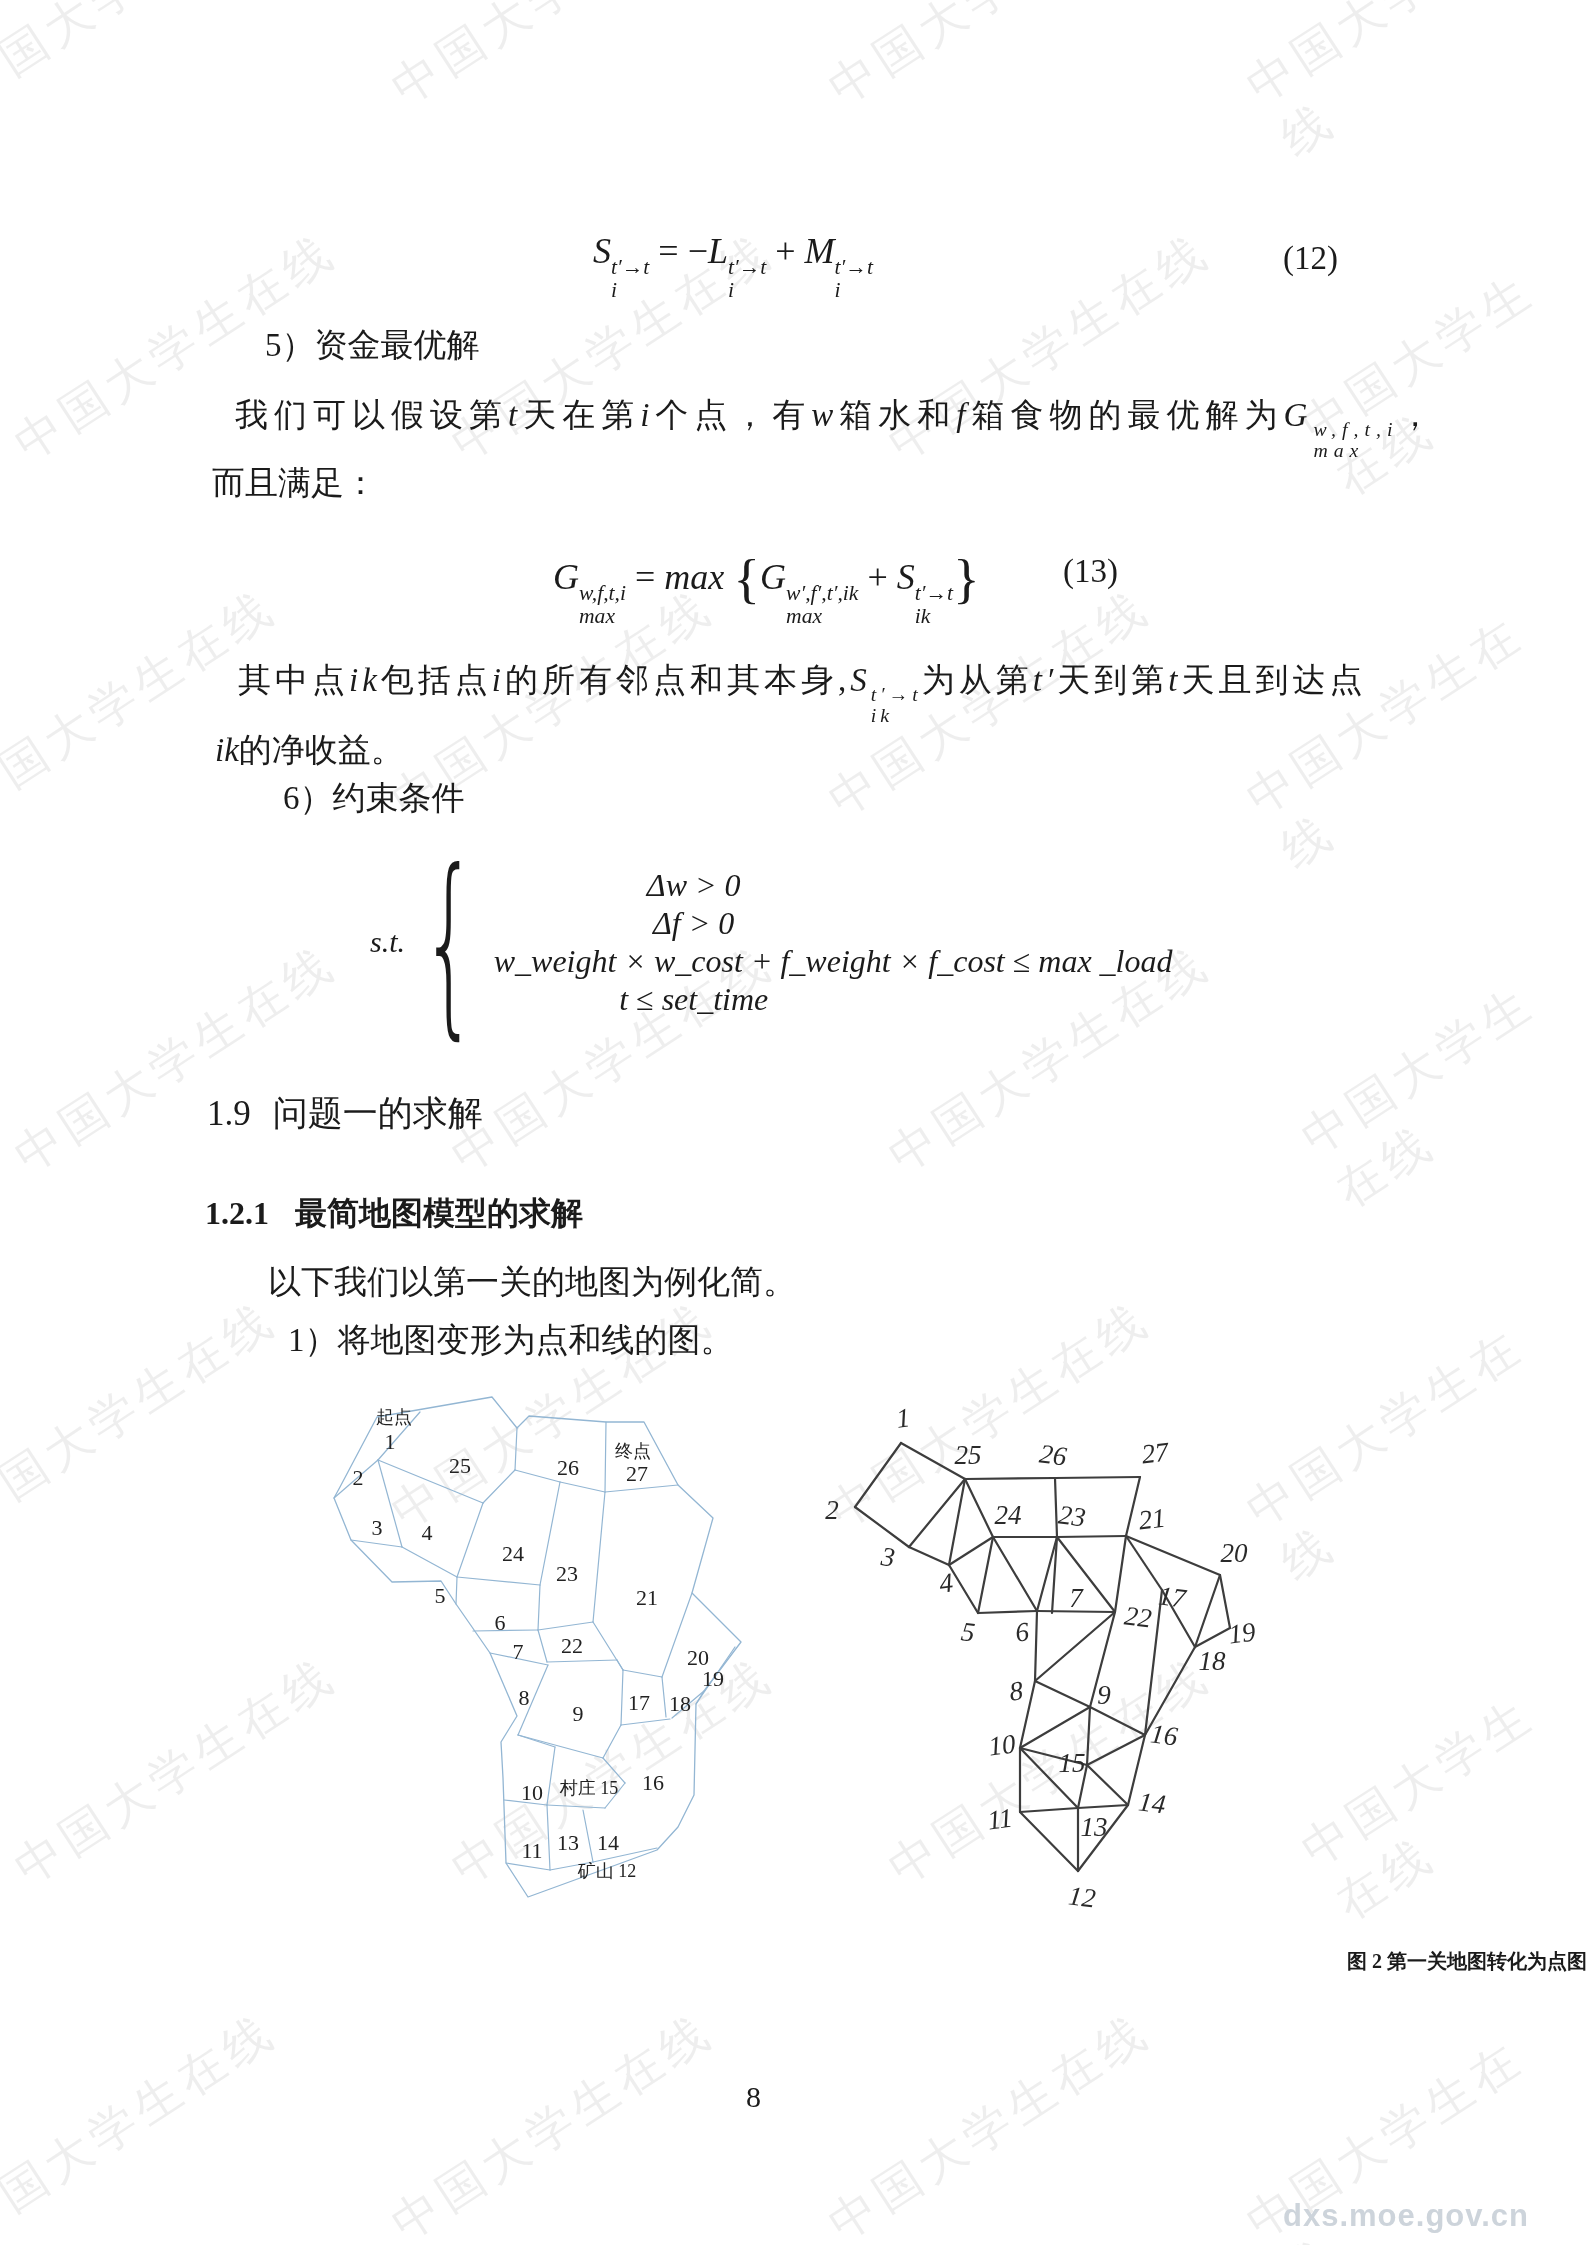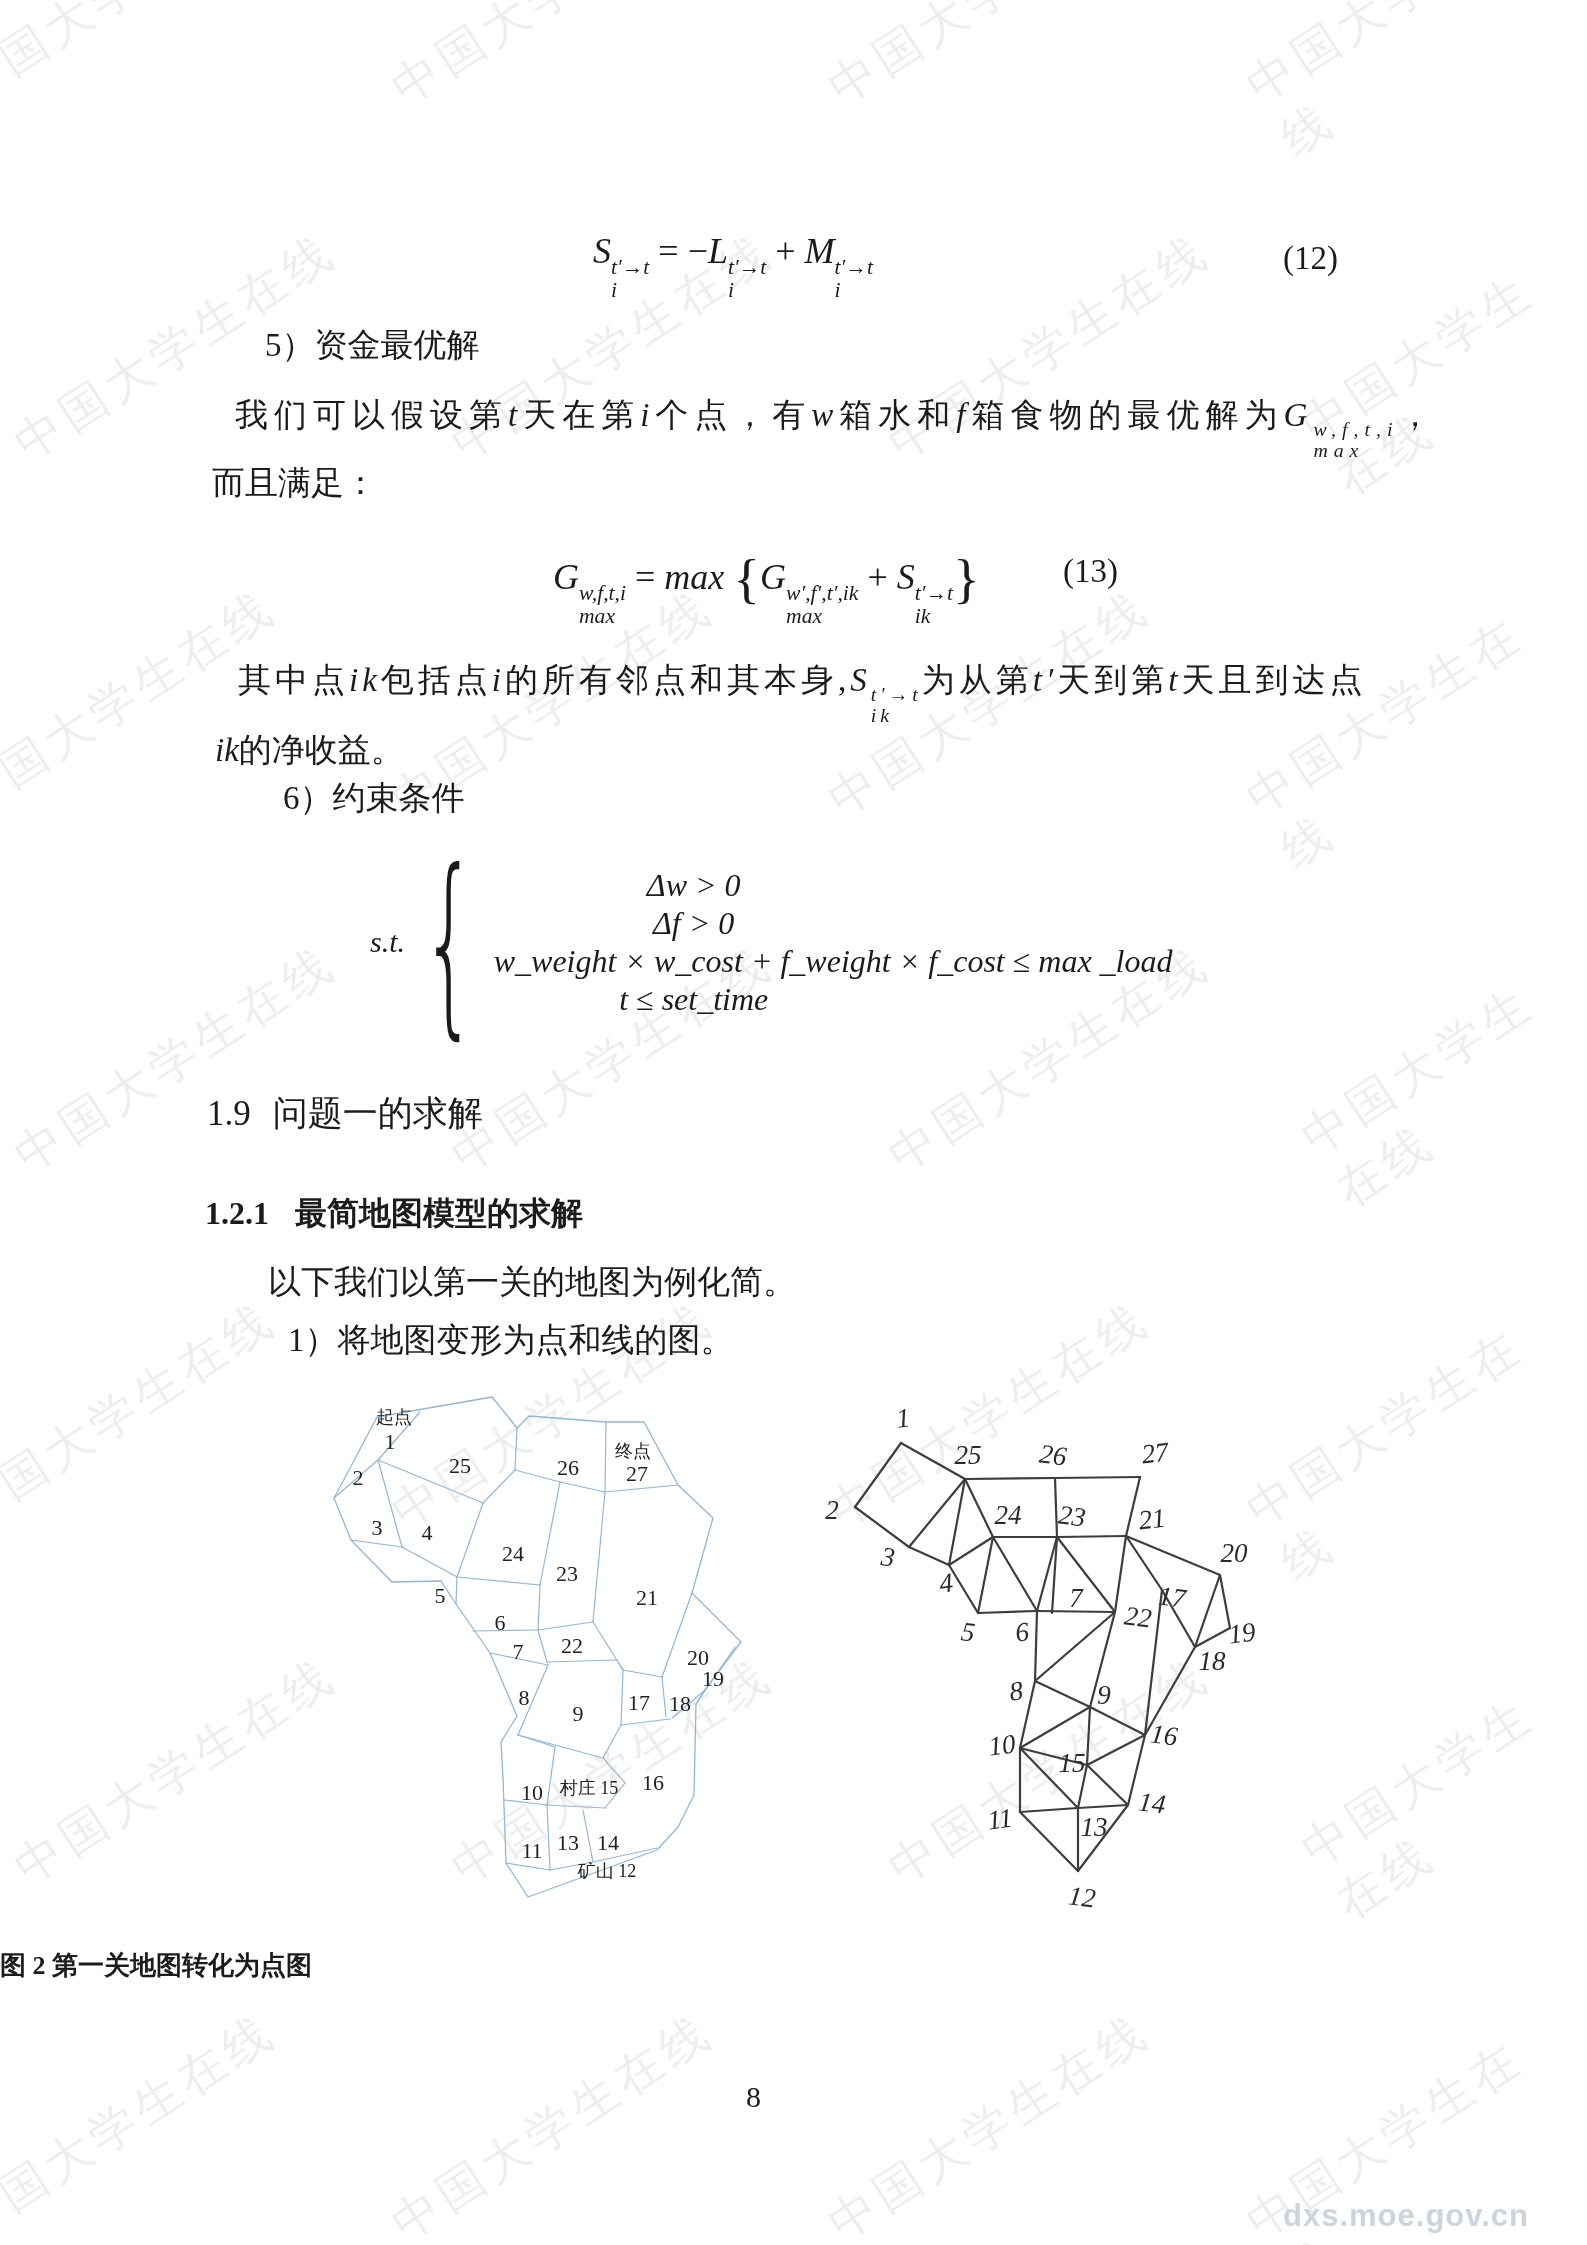--- a/index.html
+++ b/index.html
@@ -25,21 +25,21 @@
   .sitewm{position:absolute; font-family:"Liberation Sans",sans-serif;
       font-weight:bold; font-size:31px; color:#cdd4db; letter-spacing:1px;text-align:right;}
   .stwrap{display:flex; align-items:center;}
   .stlabel{font-size:30px;}
   .stbrace{font-family:"DejaVu Sans",sans-serif; font-weight:100; font-size:196px;
       line-height:0.92; transform:scaleX(0.45); transform-origin:center; margin:0 -18px;}
   .stlines{width:400px; text-align:center; font-size:32px; line-height:38px;
       font-family:"Liberation Serif",serif; font-style:italic;}
   .h2{font-size:35px;}
   .h3{font-size:32px; font-weight:bold;}
-  .caption{font-weight:bold; font-size:26px; text-align:left; left:0; width:100%;}
+  .caption{font-weight:bold; font-size:20px; text-align:right; left:0; width:100%;}
   svg text{font-family:"Liberation Serif",serif;}
 </style>
 </head>
 <body>
 
 <div id="page">
 
   <div id="wm-layer">
       <div class="wm" style="left: -70px; top: -40px; color: rgba(0, 0, 0, 0.067);">中国大学生在线</div>
       <div class="wm" style="left: 367px; top: -40px; color: rgba(0, 0, 0, 0.067);">中国大学生在线</div>

